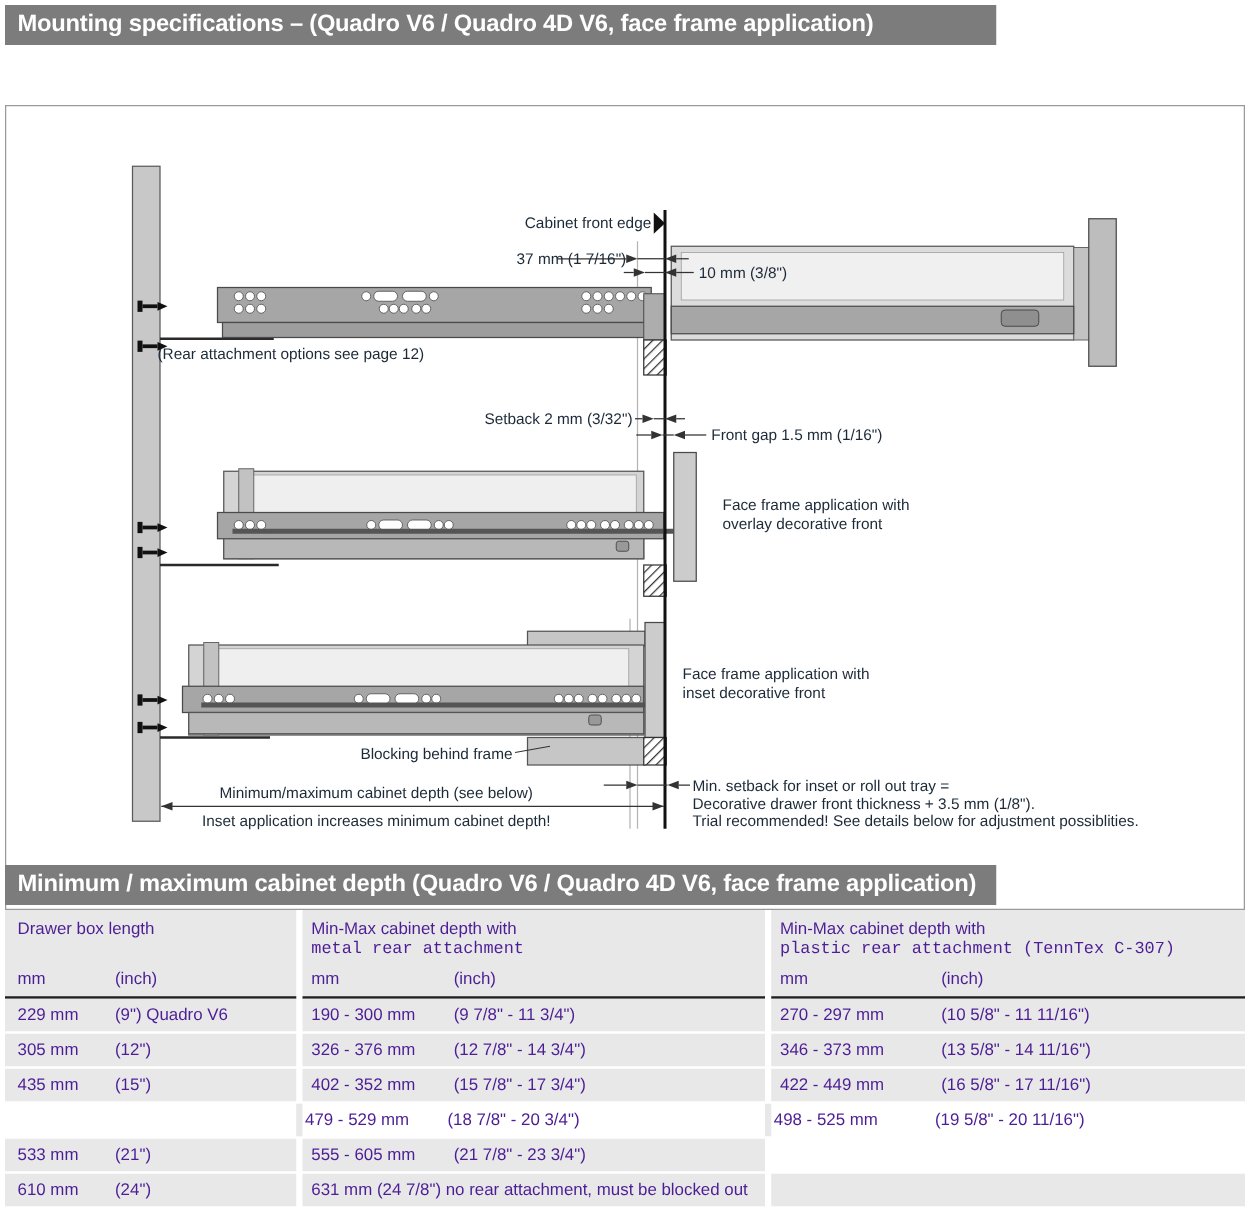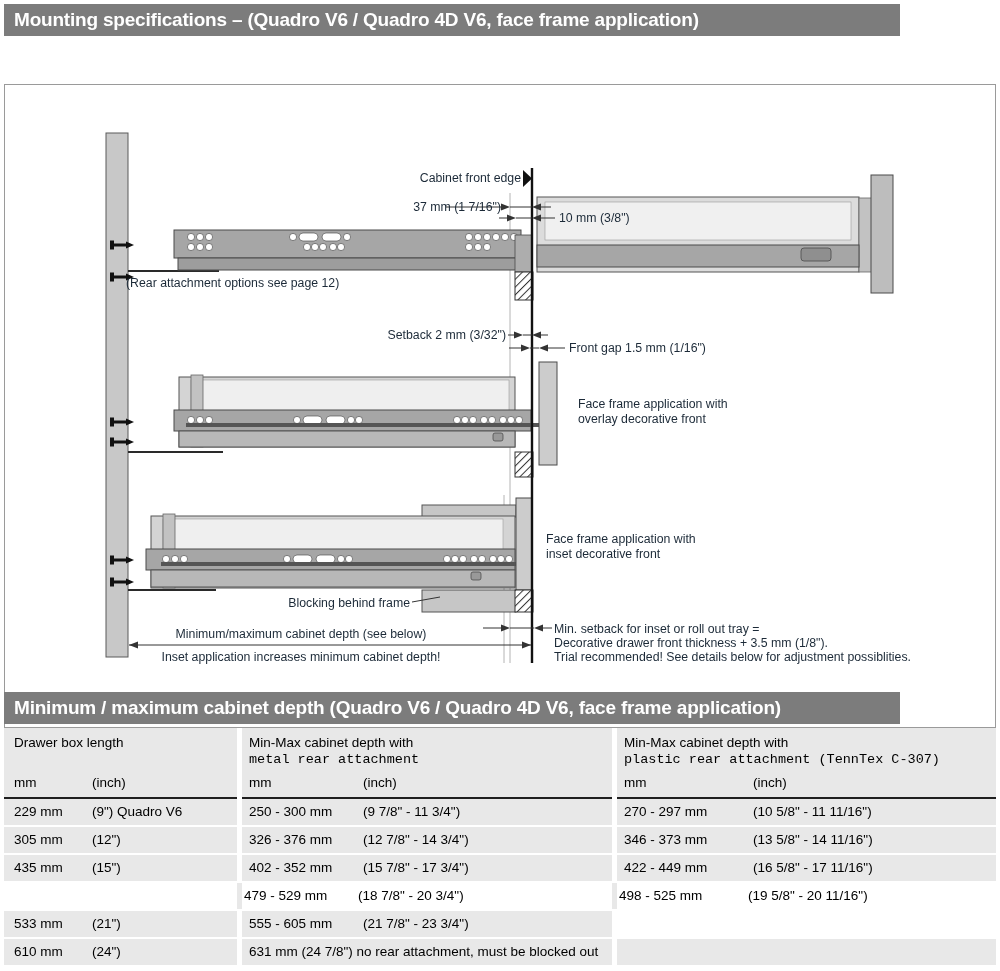--- a/index.html
+++ b/index.html
@@ -1,20 +1,20 @@
 <!DOCTYPE html>
 <html><head>
 <meta charset="utf-8">
 <style>
   html,body { margin:0; padding:0; background:#ffffff; }
   body { width:1000px; height:971px; font-family:"Liberation Sans", sans-serif; }
   .page { position:relative; width:1000px; height:971px; background:#fff; overflow:hidden; }
 
   .titlebar {
-    position:absolute; left:4px; width:896px; height:32px;
+    position:absolute; left:4px; width:793px; height:32px;
     background:#7c7c7c; color:#ffffff;
     font-size:19px; font-weight:bold; letter-spacing:-0.2px;
     line-height:32px; padding-left:10px; box-sizing:border-box;
     white-space:nowrap;
   }
   #titlebar-mounting { top:4px; }
   #titlebar-depth { top:692px; }
 
   .diagram-box {
     position:absolute; left:4px; top:40px; width:992px; height:644px;
@@ -29,21 +29,21 @@
 
   
   .depth-table { position:absolute; left:4px; top:728px; width:992px; }
   .t-row { display:grid; grid-template-columns:233px 5px 370px 5px 379px; }
   .t-row .cell { background:#e8e8e8; position:relative; }
   .t-row .gut  { background:#ffffff; }
   .t-header .cell { height:69px; border-bottom:2px solid #1f1f1f; }
   .t-body .cell { height:26px;text-decoration:underline; }
   .t-body + .t-body { margin-top:2px; }
 
-  .cell span { position:absolute; white-space:nowrap; color:#000000; font-size:13.5px; }
+  .cell span { position:absolute; white-space:nowrap; color:#4c1d95; font-size:13.5px; }
   .h1 { top:7px; }  .h2 { top:24px;font-family:Liberation Mono, monospace; }  .hu { top:47px; }
   .v  { top:0; line-height:26px; }
   .x-g1   { left:10px; }
   .x-g    { left:7px; }
   .x-in1  { left:88px; }
   .x-in2  { left:121px; }
   .x-in3  { left:136px; }
 </style>
 </head>
 <body>
@@ -266,21 +266,21 @@
       </div>
     </div>
 
     <div class="t-row t-body">
       <div class="cell">
           <span class="v x-g1">229 mm</span>
           <span class="v x-in1">(9") Quadro V6</span>
         </div>
       <div class="gut"></div>
       <div class="cell">
-          <span class="v x-g">250 - 300 mm</span>
+          <span class="v x-g">190 - 300 mm</span>
           <span class="v x-in2">(9 7/8" - 11 3/4")</span>
         </div>
       <div class="gut"></div>
       <div class="cell">
           <span class="v x-g">270 - 297 mm</span>
           <span class="v x-in3">(10 5/8" - 11 11/16")</span>
         </div>
     </div>
 
     <div class="t-row t-body">

